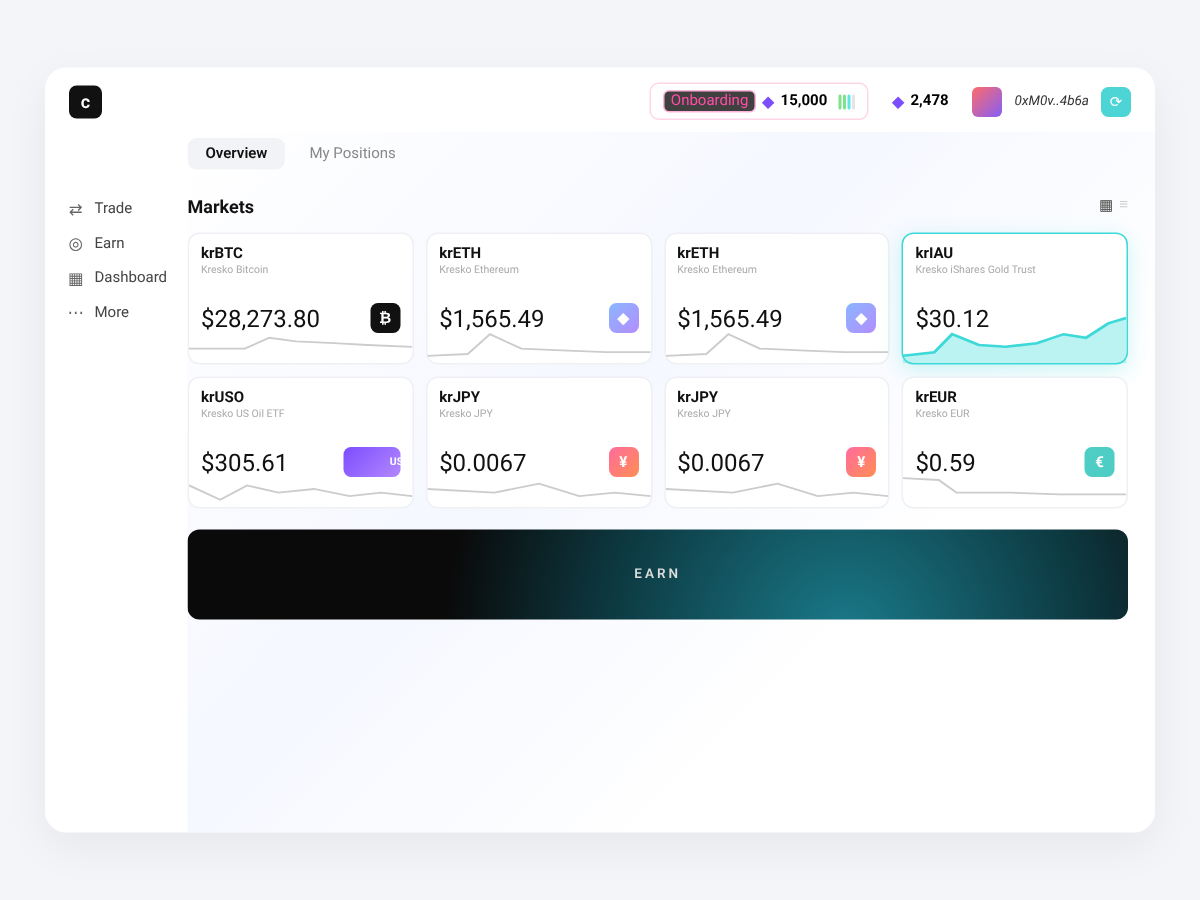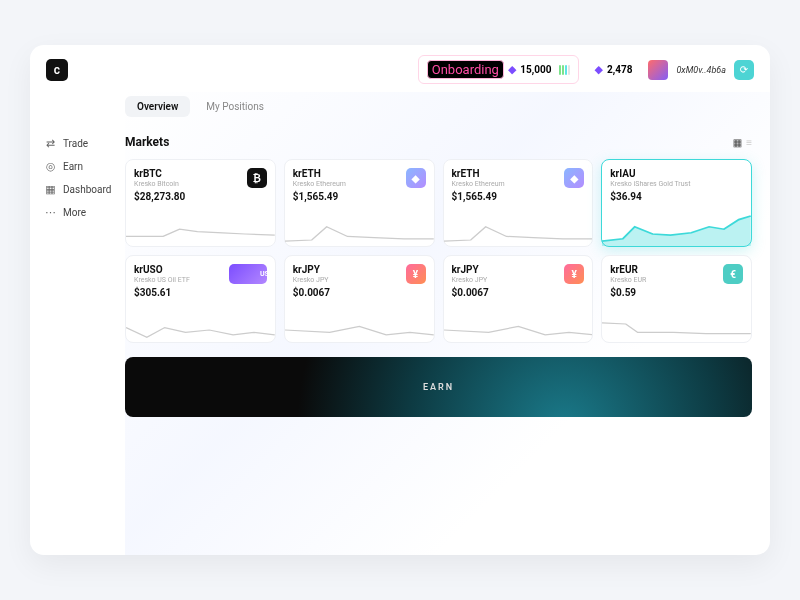--- a/index.html
+++ b/index.html
@@ -3,49 +3,49 @@
 <meta charset="utf-8">
 <style>
   * { margin: 0; padding: 0; box-sizing: border-box; font-family: -apple-system, BlinkMacSystemFont, 'Segoe UI', Roboto, sans-serif; }
   body { background: #f3f5f9; width: 800px; height: 600px; overflow: hidden; display: flex; align-items: center; justify-content: center; }
   .app-window { background: #ffffff; border-radius: 14px; width: 740px; height: 510px; box-shadow: 0 10px 30px rgba(0,0,0,0.06); position: relative; overflow: hidden; display: flex; flex-direction: column; }
   .topbar { display: flex; align-items: center; justify-content: space-between; padding: 10px 16px 8px 16px; }
   .logo-box { width: 22px; height: 22px; background: #111; border-radius: 5px; display:flex; align-items:center; justify-content:center; color:#fff; font-size:12px; font-weight:600; }
   .topbar-right { display: flex; align-items: center; gap: 8px; }
   .pill { display:flex; align-items:center; gap:4px; padding: 4px 8px; border-radius: 6px; font-size:10px; background:#fff; border:1px solid #eee; }
   .pill.onboarding { border:1px solid #ffd6e7; }
-  .onboarding-label { font-size:13px; background:#000000; border:1px solid #ffb3d9; color:#ff4da6; padding:1px 4px; border-radius:4px; }
+  .onboarding-label { font-size:10px; background:#404040; border:1px solid #ffb3d9; color:#ff4da6; padding:1px 4px; border-radius:4px; }
   .gem { color:#7c4dff; font-size:11px; }
   .bars { display:flex; gap:1px; margin-left:3px;}
   .bar { width:2px; height:10px; border-radius:1px; }
   .avatar { width:20px; height:20px; border-radius:4px; background: linear-gradient(135deg,#ff6b6b,#845ef7); }
   .addr { font-size:9px; color:#333;font-style:italic; }
   .action-icon { width:20px; height:20px; background:#4dd4d4; border-radius:5px; display:flex; align-items:center; justify-content:center; color:#fff; font-size:10px; }
 
   .body-area { display:flex; flex:1; overflow:hidden; }
   .sidebar { width:95px; padding: 40px 0 0 14px; font-size:10px; color:#444; }
   .side-item { display:flex; align-items:center; gap:6px; padding:5px 0; cursor:pointer; }
   .side-item .ic { width:13px; height:13px; display:flex; align-items:center; justify-content:center; font-size:11px; color:#666; }
 
   .main { flex:1; padding: 4px 18px 0 0; overflow:hidden; background: linear-gradient(135deg, rgba(240,244,255,0) 0%, rgba(235,240,255,0.5) 40%, rgba(255,255,255,0) 70%); }
   .tabs { display:flex; gap:4px; margin-bottom:18px; }
   .tab { font-size:10px; padding:5px 12px; border-radius:6px; color:#888; cursor:pointer; }
   .tab.active { background:#f1f3f6; color:#111; font-weight:600; }
 
-  .markets-header { display:flex; justify-content:space-between; align-items:center; margin-bottom:10px;gap:16px; }
+  .markets-header { display:flex; justify-content:space-between; align-items:flex-start; margin-bottom:10px;gap:16px; }
   .markets-title { font-size:12px; font-weight:700; color:#111; }
   .view-icons { display:flex; gap:4px; font-size:10px; color:#444; cursor:pointer; }
 
   .market-grid { display:grid; grid-template-columns: repeat(4, 1fr); gap:8px; }
   .market-card { background:#fff; border:1px solid #eef0f4; border-radius:8px; padding:8px; height:88px; position:relative; cursor:pointer; }
   .market-card.highlighted { border:1.5px solid #3dd9d9; box-shadow: 0 4px 14px rgba(61,217,217,0.25); }
-  .card-top { display:flex; justify-content:space-between; align-items:flex-start; }
+  .card-top { display:flex; justify-content:space-between; align-items:flex-end; }
   .sym { font-size:10px; font-weight:700; color:#111; }
   .desc { font-size:7px; color:#aaa; margin-top:1px; }
-  .price { font-size:10px; font-weight:700; color:#111; margin-top:3px; }
+  .price { font-size:16px; font-weight:400; color:#111; margin-top:19px; }
   .asset-icon { width:20px; height:20px; border-radius:5px; display:flex; align-items:center; justify-content:center; color:#fff; font-size:10px; font-weight:700; }
   .spark-wrap { position:absolute; left:0; right:0; bottom:0; height:36px; }
   .spark-wrap svg { width:100%; height:100%; display:block; }
 
   .earn-banner { margin-top:14px; height:60px; background: radial-gradient(circle at 70% 120%, #1a7a8a 0%, #0d3a42 35%, #0a0a0a 60%); border-radius:8px; display:flex; align-items:center; justify-content:center; color:#ddd; font-size:9px; letter-spacing:2px; font-weight:600; }
 </style>
 </head>
 <body>
 
 <div class="app-window">
@@ -154,21 +154,21 @@
               <svg viewBox="0 0 100 30" preserveAspectRatio="none">
                 <path d="M0,26 L18,25 L28,14 L42,22 L60,23 L80,24 L100,24" fill="none" stroke="#ccc" stroke-width="1"></path>
               </svg>
             </div>
   </div>
           <div class="market-card highlighted">
     <div class="card-top">
       <div>
         <div class="sym">krIAU</div>
         <div class="desc">Kresko iShares Gold Trust</div>
-        <div class="price">$36.94</div>
+        <div class="price">$30.12</div>
       </div>
 
     </div>
     <div class="spark-wrap">
               <svg viewBox="0 0 100 30" preserveAspectRatio="none">
                 <path d="M0,26 L14,24 L22,14 L34,20 L46,21 L60,19 L72,14 L82,16 L92,8 L100,5 L100,30 L0,30 Z" fill="#3dd9d9" fill-opacity="0.35"></path>
                 <path d="M0,26 L14,24 L22,14 L34,20 L46,21 L60,19 L72,14 L82,16 L92,8 L100,5" fill="none" stroke="#3dd9d9" stroke-width="1.4"></path>
               </svg>
             </div>
   </div>

